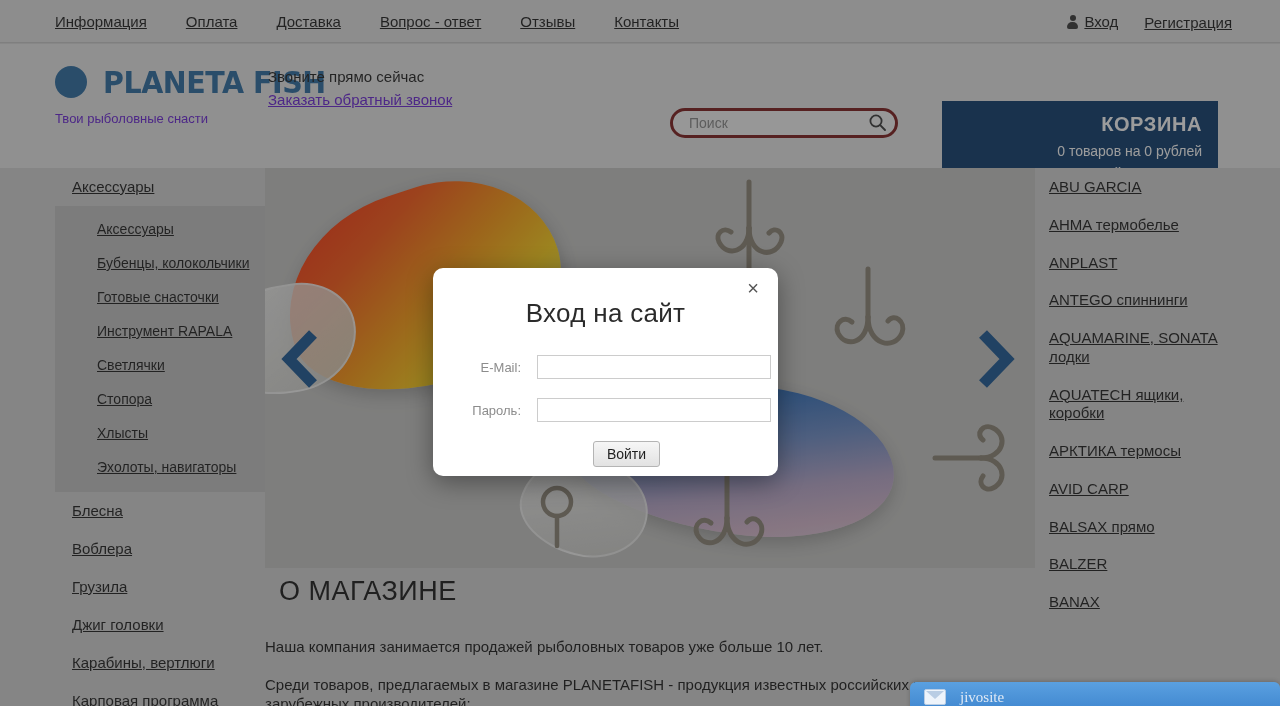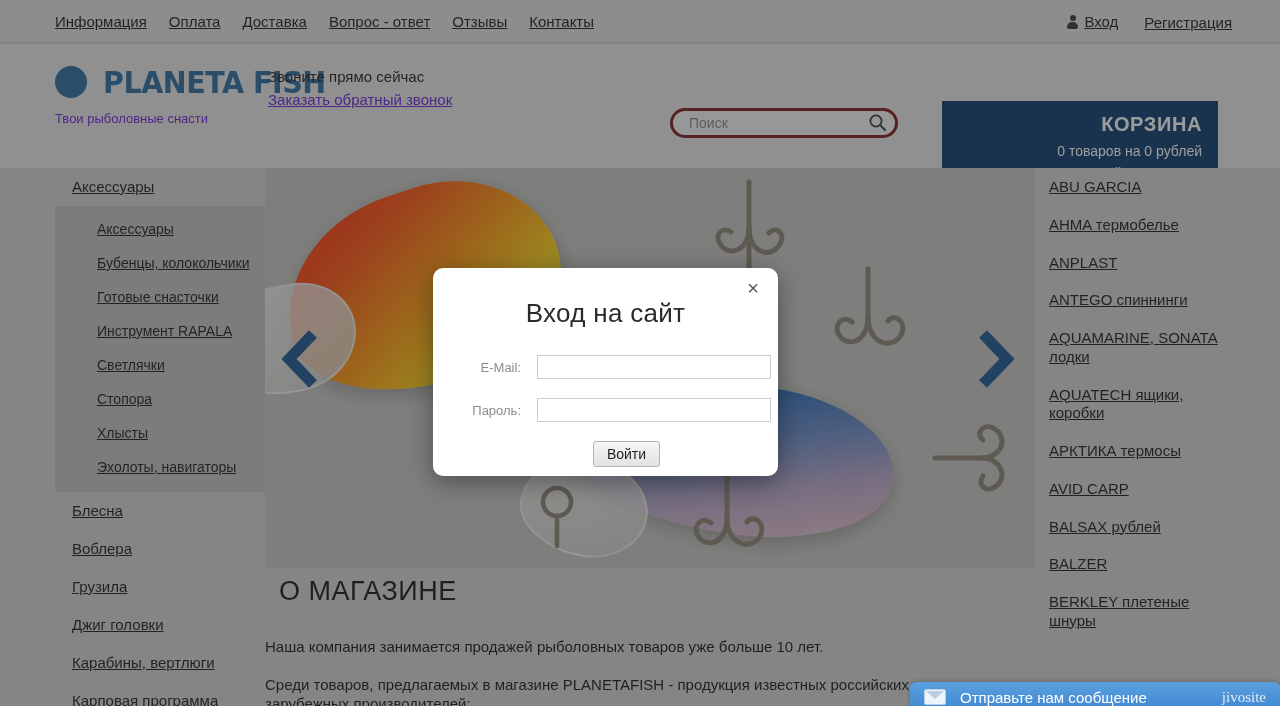--- a/index.html
+++ b/index.html
@@ -25,21 +25,21 @@
     z-index: 40;
     pointer-events: none;
   }
 
   
   .topbar {
     position: absolute; left:0; top:0; width:1280px; height:43px;
     background:#e3e3e3;
     border-bottom:1px solid #c9c9c9;
   }
-  .topnav { position:absolute; left:55px; top:13px; display:flex; gap:22px;text-align:right; }
+  .topnav { position:absolute; left:55px; top:13px; display:flex; gap:39px;text-align:right; }
   .topnav a, .topright a {
     color:#1f1f1f; font-size:15px; text-decoration:underline;
     white-space:nowrap;
   }
   .topright { position:absolute; right:48px; top:13px; display:flex; gap:26px; align-items:center; }
   .user-ico { width:11px; height:14px; position:relative; display:inline-block; margin-right:6px; vertical-align:-2px;}
   .user-ico::before{content:"";position:absolute;left:2.5px;top:0;width:6px;height:6px;border-radius:50%;background:#3a3a3a;}
   .user-ico::after{content:"";position:absolute;left:0;top:7px;width:11px;height:7px;border-radius:5px 5px 2px 2px;background:#3a3a3a;}
 
   
@@ -352,33 +352,32 @@
 
     <div class="col-right">
       <div class="brand-item"><a href="#">ABU GARCIA</a></div>
       <div class="brand-item"><a href="#">AHMA термобелье</a></div>
       <div class="brand-item"><a href="#">ANPLAST</a></div>
       <div class="brand-item"><a href="#">ANTEGO спиннинги</a></div>
       <div class="brand-item"><a href="#">AQUAMARINE, SONATA лодки</a></div>
       <div class="brand-item"><a href="#">AQUATECH ящики, коробки</a></div>
       <div class="brand-item"><a href="#">АРКТИКА термосы</a></div>
       <div class="brand-item"><a href="#">AVID CARP</a></div>
-      <div class="brand-item"><a href="#">BALSAX рублей</a></div>
+      <div class="brand-item"><a href="#">BALSAX прямо</a></div>
       <div class="brand-item"><a href="#">BALZER</a></div>
-      <div class="brand-item"><a href="#">BERKLEY плетеные шнуры</a></div>
+      <div class="brand-item"><a href="#">BANAX</a></div>
     </div>
 
   </div>
 </div>
 
 <div id="dim"></div>
 
 <div class="jivo">
   <span class="jivo-env"></span>
-  <span class="jivo-text">Отправьте нам сообщение</span>
   <span class="jivo-brand">jivosite</span>
 </div>
 
 <div class="modal">
   <button class="modal-close">×</button>
   <h1 class="modal-title">Вход на сайт</h1>
   <div class="modal-row">
     <div class="modal-label">E-Mail:</div>
     <input class="modal-input" type="text" style="">
   </div>

